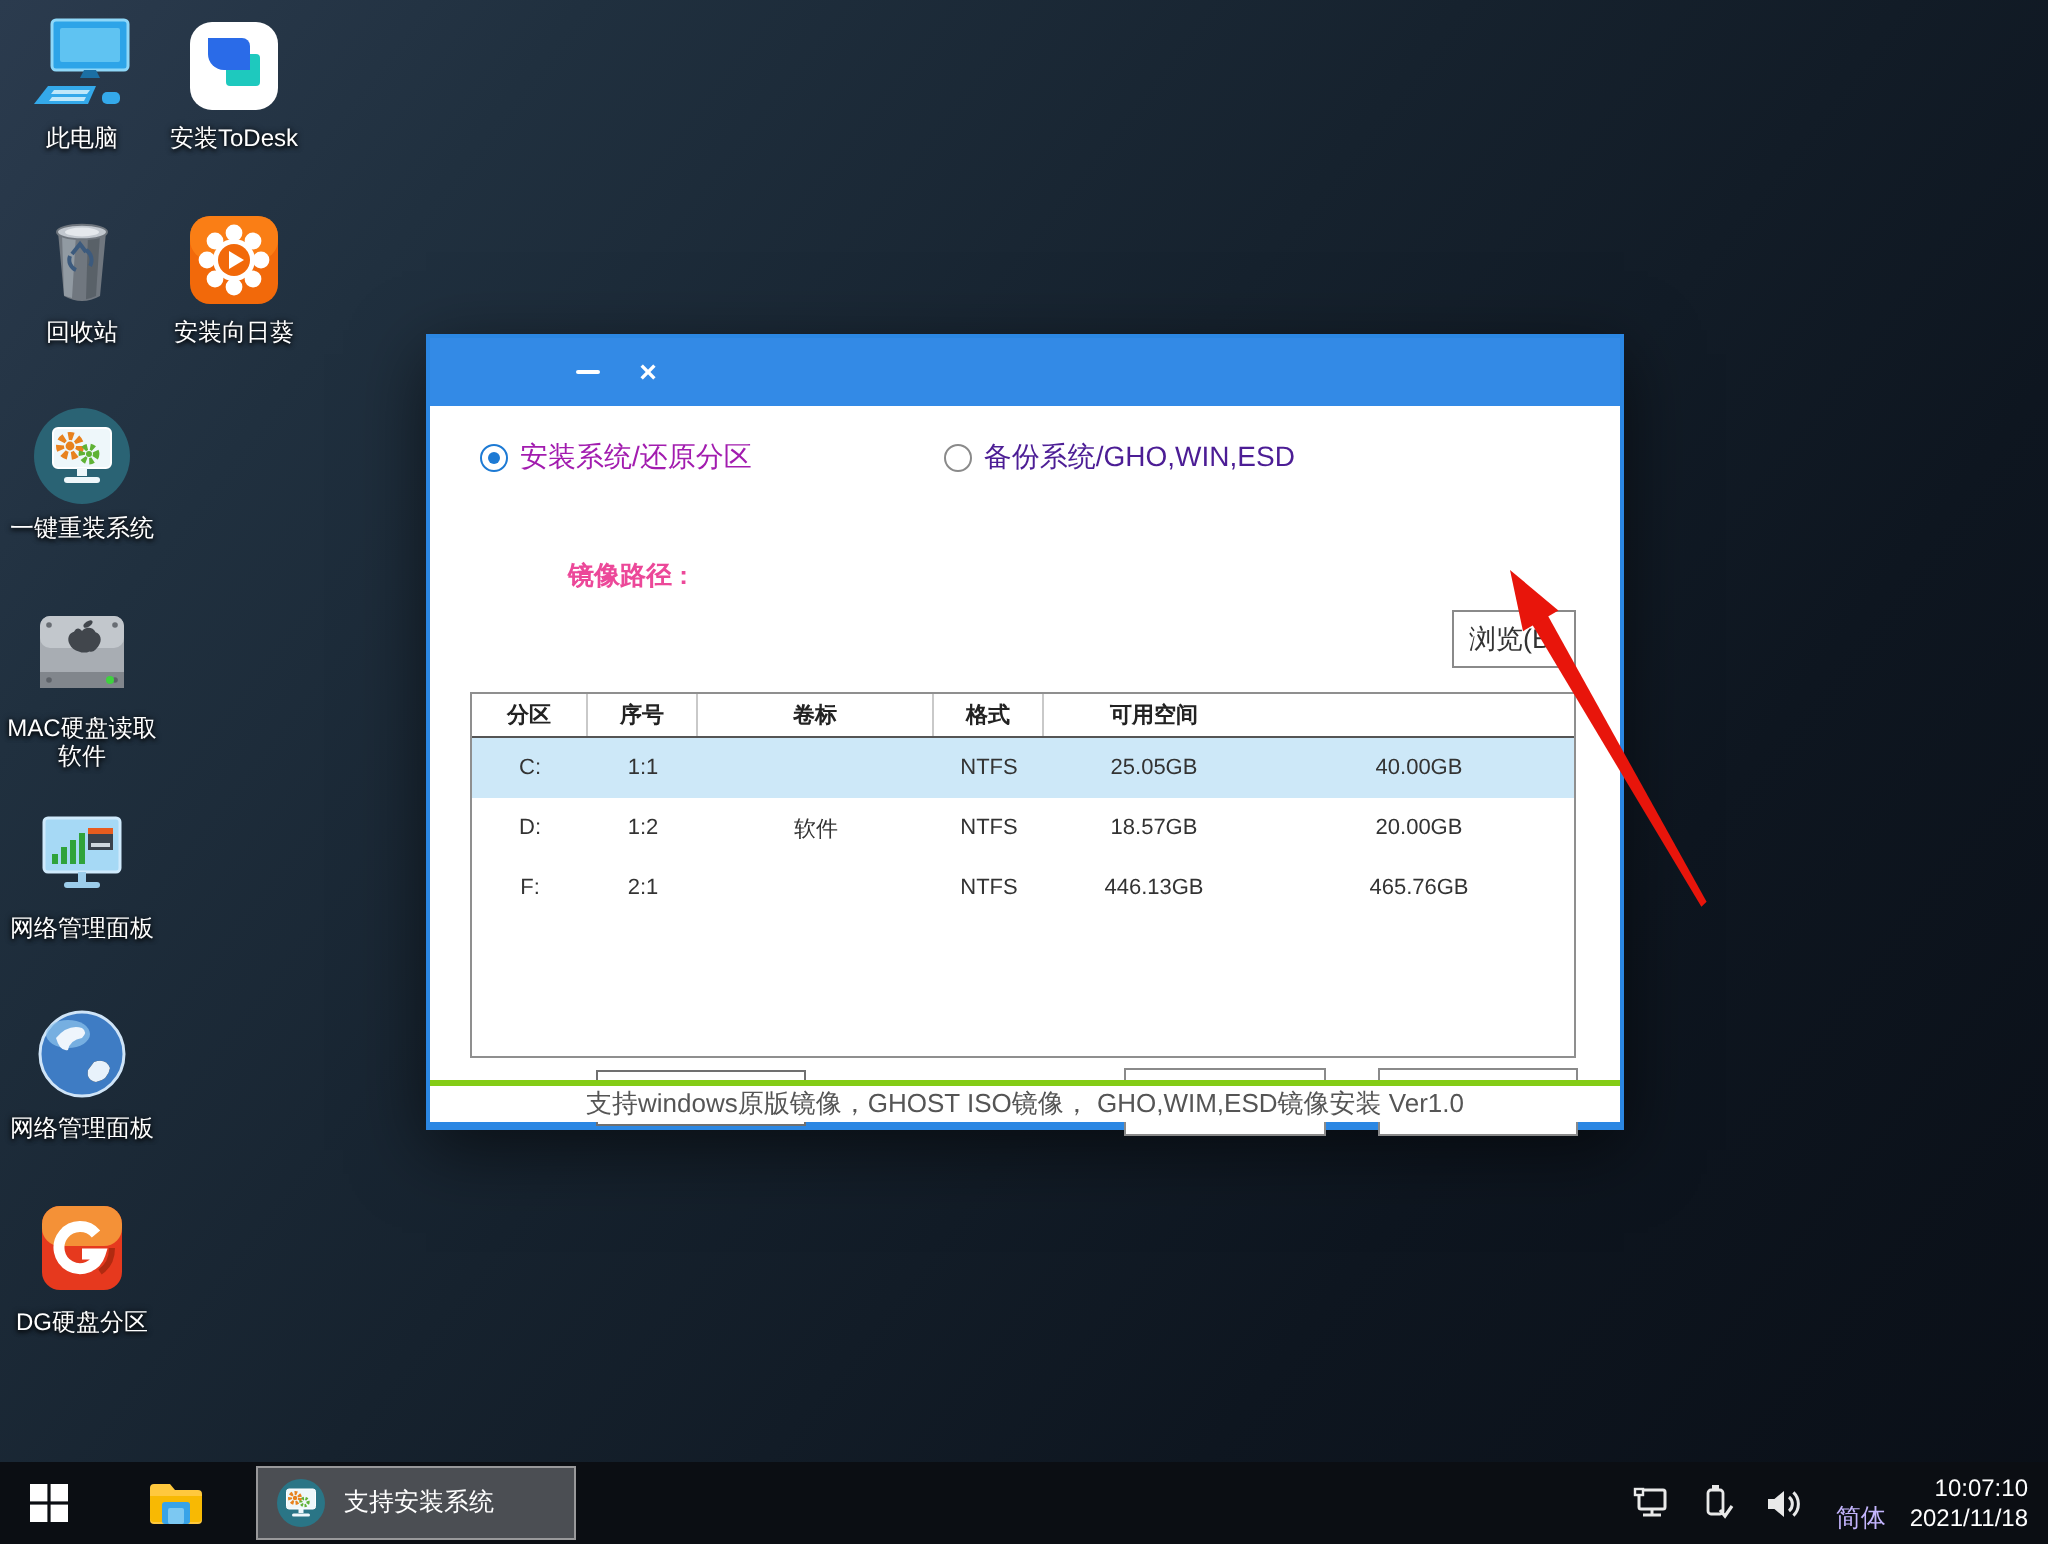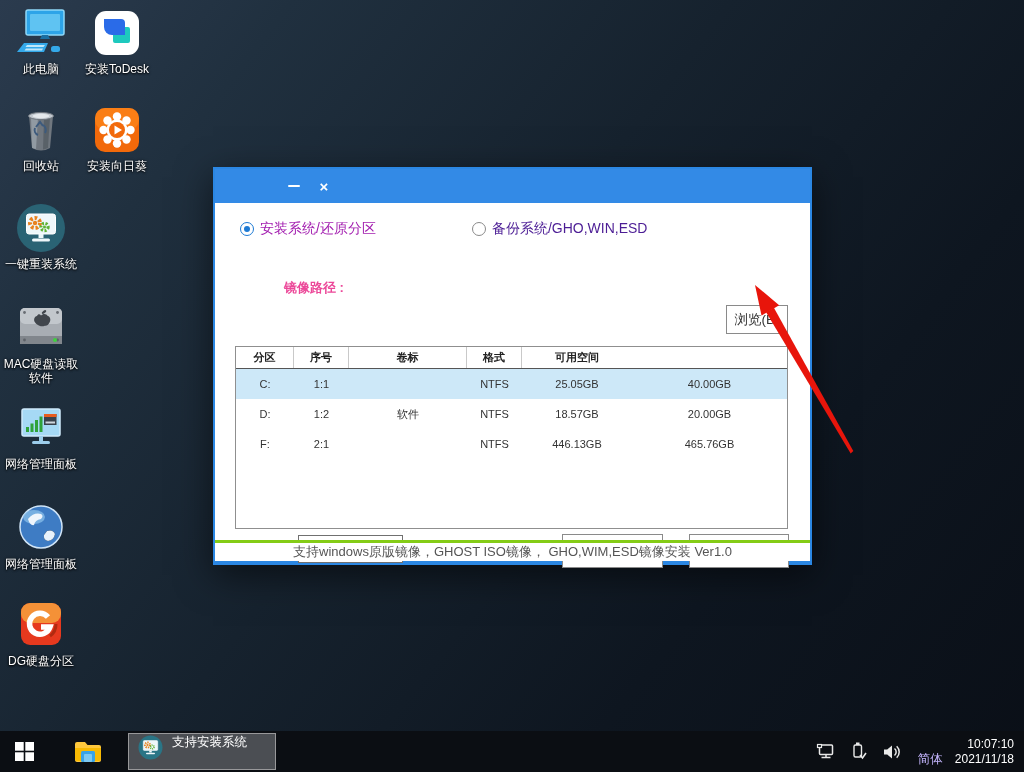--- a/index.html
+++ b/index.html
@@ -82,22 +82,22 @@
 
   
   .taskbar {
     position:absolute; left:0; bottom:0; width:1024px; height:41px;
     background:#0b0e13; display:flex; align-items:center; z-index:40;
   }
   .tb-btn { height:41px; display:flex; align-items:center; justify-content:center; cursor:pointer; }
   .start { width:48px; }
   .explorer { width:48px; margin-left:16px; }
   .taskitem {
-    margin-left:16px; width:148px; height:37px; background:#4b4e53; border:1px solid #98989a;
-    display:flex; align-items:flex-start; padding-left:8px; cursor:pointer;
+    margin-left:16px; width:160px; height:37px; background:#4b4e53; border:1px solid #98989a;
+    display:flex; align-items:center; padding-left:8px; cursor:pointer;
   }
   .taskitem .tlabel { color:#fff; font-size:12.5px; margin-left:8px; }
   .tray { margin-left:auto; display:flex; align-items:center; height:100%; }
   .trayic { display:flex; align-items:center; justify-content:center; padding:0 8px; height:100%; cursor:pointer; }
   .ime { color:#c4b5fd; font-size:12.5px; padding:0 8px; cursor:pointer;margin-top:16px; }
   .clock { color:#fff; font-size:12px; line-height:15px; text-align:right; padding:0 10px 0 4px; cursor:pointer; }
 </style>
 </head>
 <body>
 

